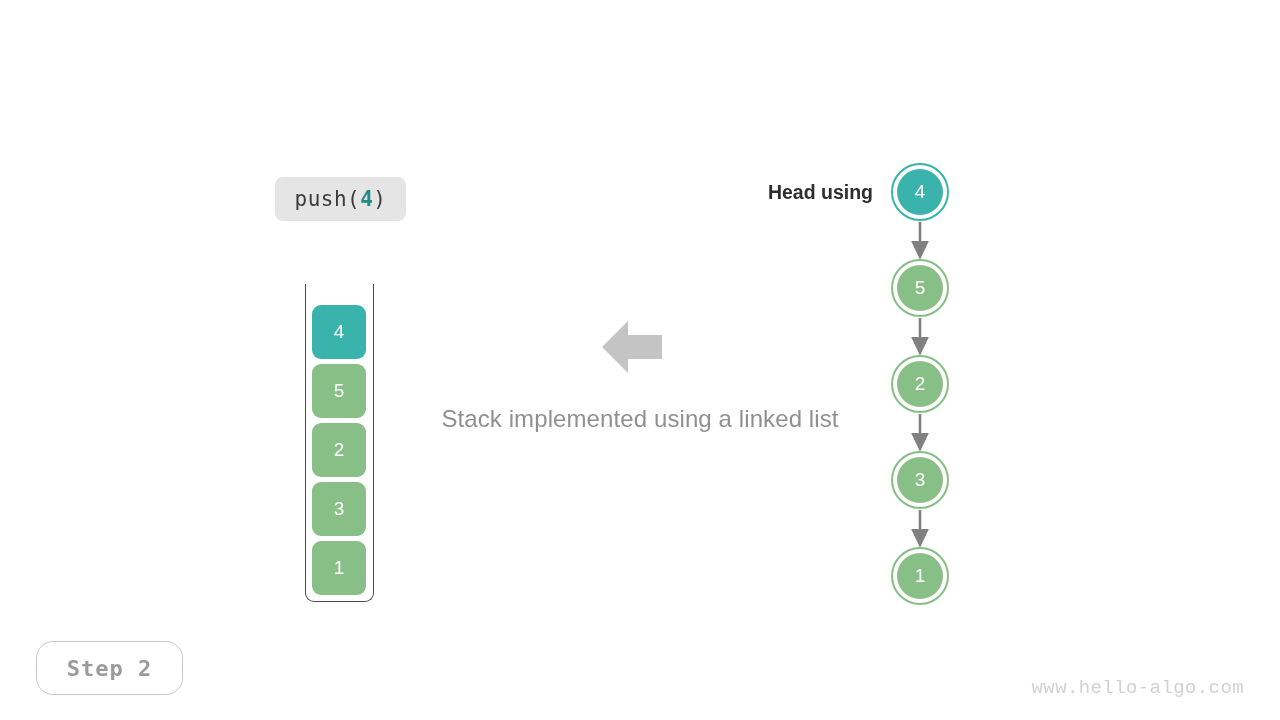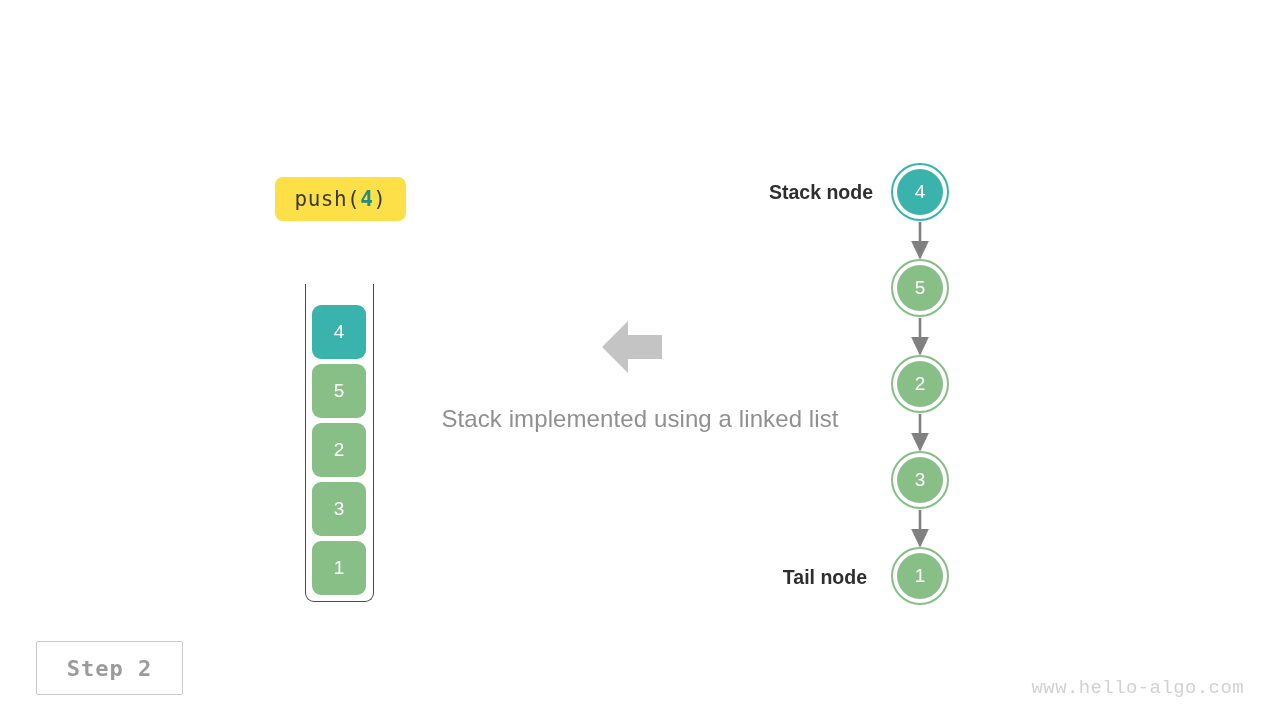--- a/index.html
+++ b/index.html
@@ -39,21 +39,21 @@
     font-weight: bold;
   }
 
   
   .op-pill {
     position: absolute;
     left: 275px;
     top: 177px;
     width: 131px;
     height: 44px;
-    background: #fde047;
+    background: #e5e5e5;
     border-radius: 8px;
     display: flex;
     align-items: center;
     justify-content: center;
   }
   .op-pill-text {
     font-family: "DejaVu Sans Mono", "Liberation Mono", monospace;
     font-size: 21px;
     color: #3b3b3b;
     letter-spacing: 0.5px;
@@ -174,21 +174,21 @@
   }
 
   
   .step-badge {
     position: absolute;
     left: 36px;
     top: 641px;
     width: 145px;
     height: 52px;
     border: 1.4px solid #c9c9c9;
-    border-radius: 2px;
+    border-radius: 17px;
     display: flex;
     align-items: center;
     justify-content: center;
     background: #ffffff;
   }
   .step-badge-text {
     font-family: "DejaVu Sans Mono", "Liberation Mono", monospace;
     font-size: 22px;
     font-weight: bold;
     color: #9b9b9b;
@@ -275,22 +275,21 @@
     <span class="ring"></span>
     <span class="disc"></span>
     <span class="val">3</span>
   </div>
   <div class="node" style="left:891px; top:547px; color:#87bf87;">
     <span class="ring"></span>
     <span class="disc"></span>
     <span class="val">1</span>
   </div>
 
-  <div class="side-label" style="left:700px; top:181px; width:173px;">Stack node</div>
-  <div class="side-label" style="left:700px; top:566px; width:167px;">Tail node</div>
+  <div class="side-label" style="left:700px; top:181px; width:173px;">Head using</div>
 
   <div class="step-badge">
     <span class="step-badge-text">Step 2</span>
   </div>
 
   <div class="watermark">www.hello-algo.com</div>
 
 </div>
 
 </body></html>

